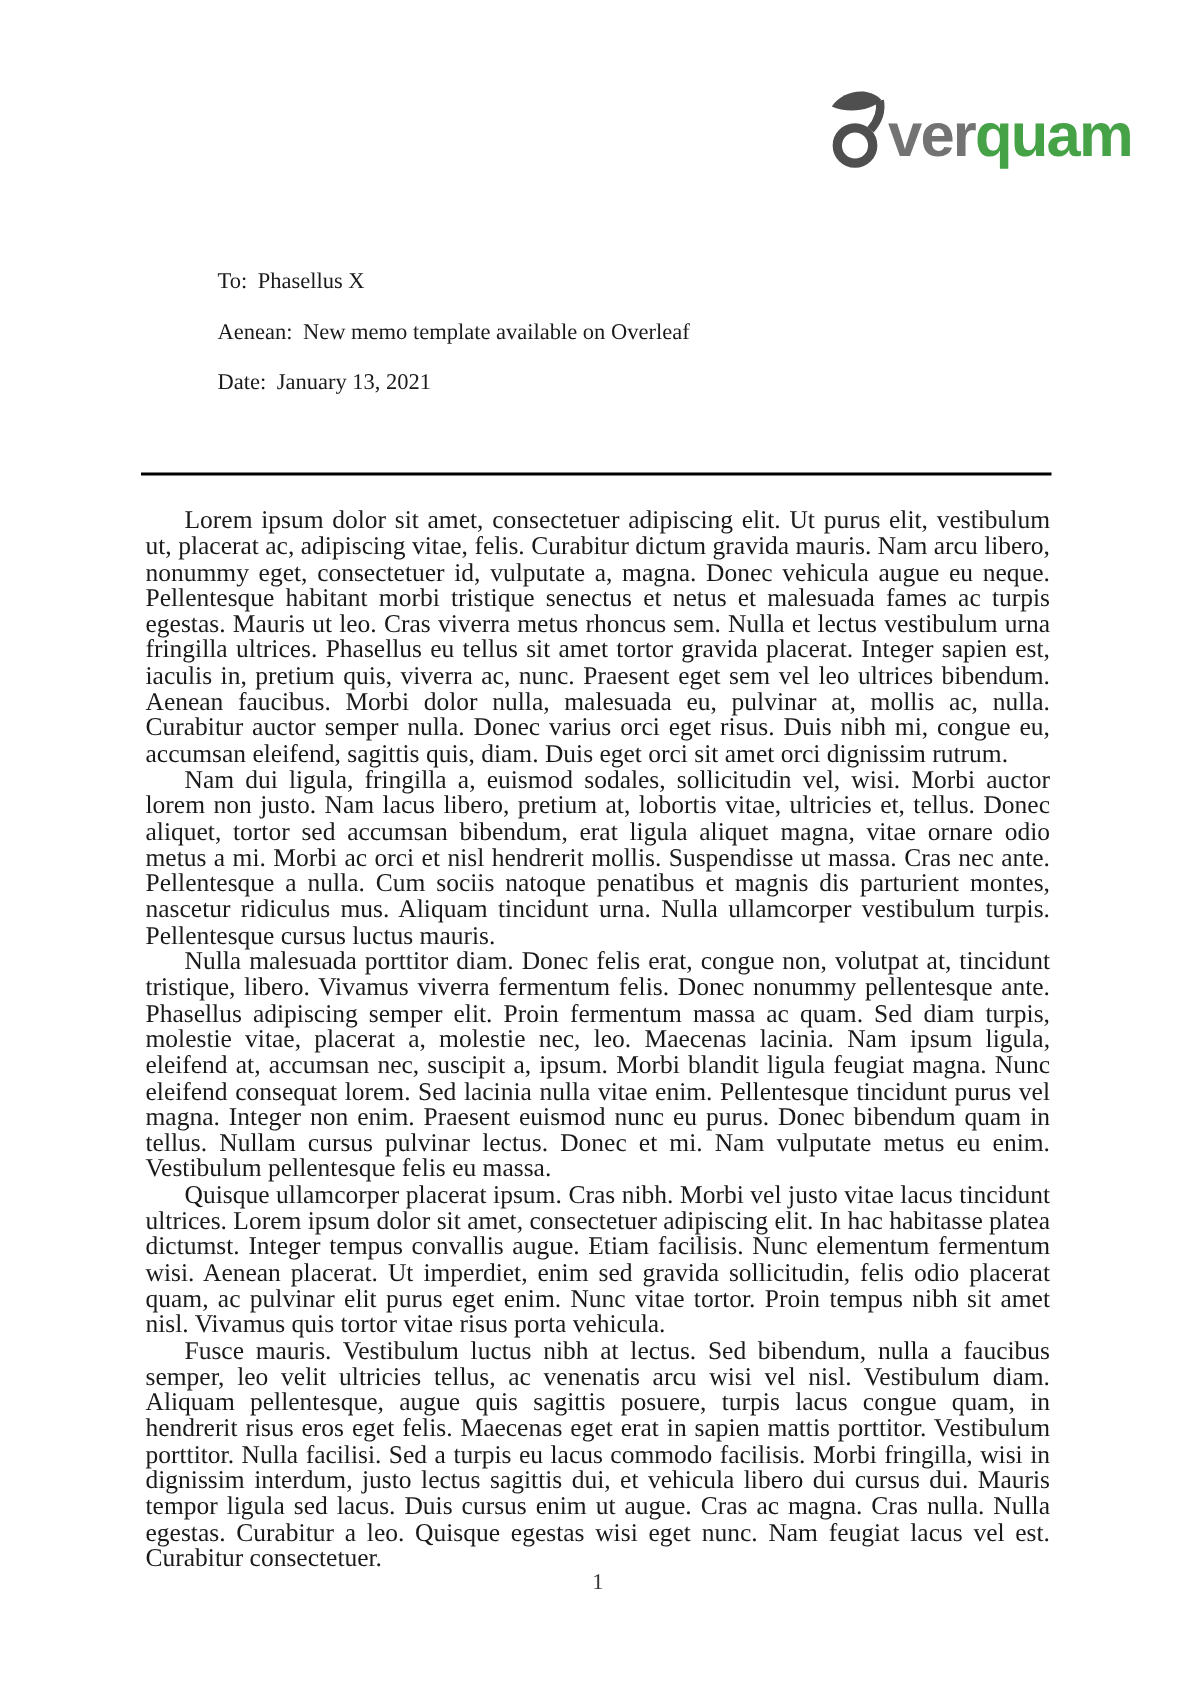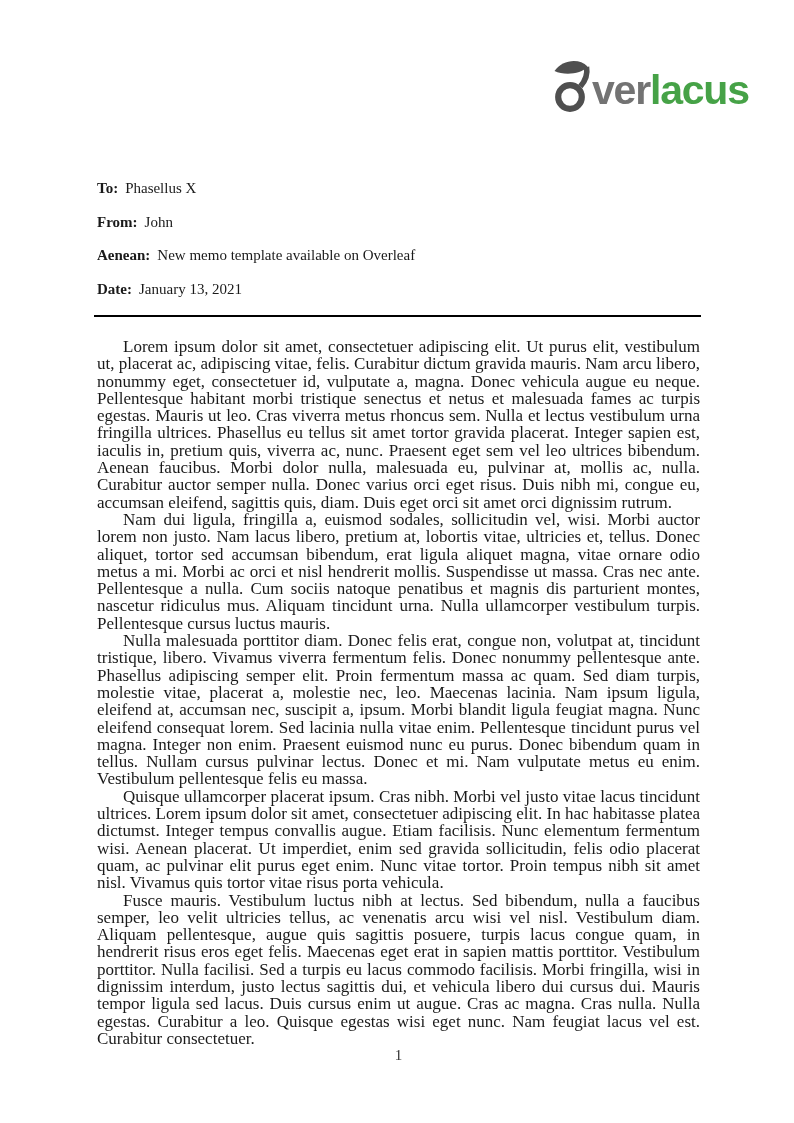--- a/index.html
+++ b/index.html
@@ -53,22 +53,23 @@
     width: 603px;
     font-size: 15px;
   }
   .field {
     height: 18px;
     line-height: 18px;
     margin-bottom: 15.7px;
     white-space: nowrap;
   }
   .field .label {
-    font-weight: bold;
+    font-weight: normal;
     margin-right: 7px;
+    margin-left: 48px;
   }
 
   
   .rule {
     position: absolute;
     left: 94px;
     top: 315px;
     width: 607px;
     height: 2px;
     background: #000000;
@@ -107,29 +108,26 @@
 <body>
 
 <div class="page">
 
   <div class="logo">
     <svg viewBox="0 0 40 52" aria-hidden="true">
       <path d="M1.5,11 C9,0 26,-2.5 34.5,6.5 C28,14.5 11,15.5 1.5,11 Z" fill="#4f4f4f"></path>
       <path d="M33.5,7 C34.8,14 32.2,21 27.3,26.5" fill="none" stroke="#4f4f4f" stroke-width="5.6"></path>
       <circle cx="17" cy="37" r="11.8" fill="none" stroke="#4f4f4f" stroke-width="6.2"></circle>
     </svg>
-    <span class="word"><span class="gray">ver</span><span class="green">lacus</span></span>
+    <span class="word"><span class="gray">ver</span><span class="green">quam</span></span>
   </div>
 
   <div class="memo-fields">
     <div class="field">
       <span class="label">To:</span><span class="value">Phasellus X</span>
-    </div>
-    <div class="field">
-      <span class="label">From:</span><span class="value">John</span>
     </div>
     <div class="field">
       <span class="label">Aenean:</span><span class="value">New memo template available on Overleaf</span>
     </div>
     <div class="field">
       <span class="label">Date:</span><span class="value">January 13, 2021</span>
     </div>
   </div>
 
   <div class="rule"></div>

